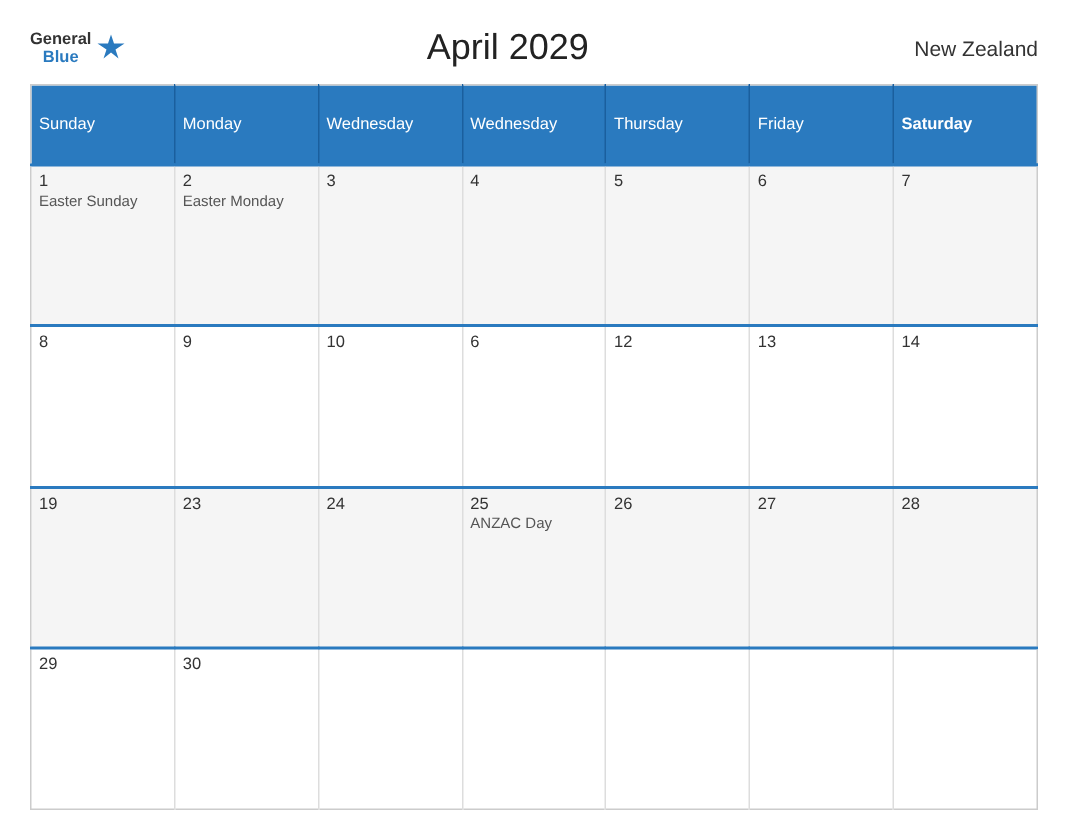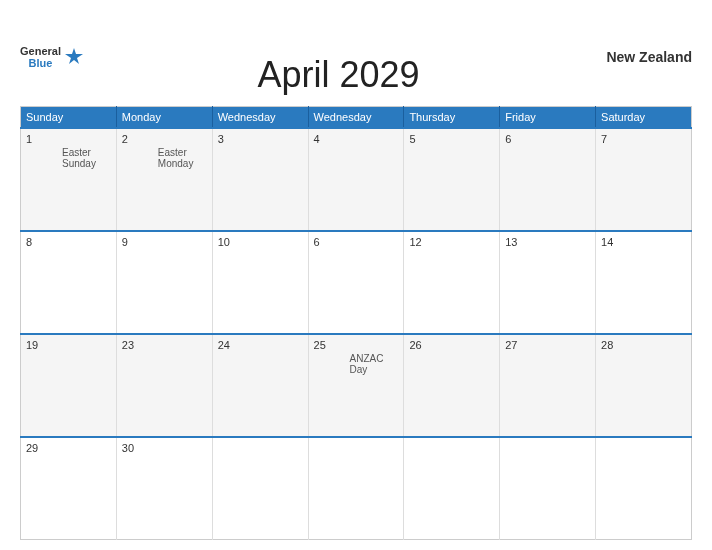--- a/index.html
+++ b/index.html
@@ -40,54 +40,54 @@
       color: #444;
     }
     .logo-text .general { color: #333; }
     .logo-text .blue { color: #2a7abf; }
     .logo-flag {
       width: 22px;
       height: 22px;
       margin-left: 2px;
     }
     .title {
-      font-size: 36px;
+      font-size: 24px;
       font-weight: normal;
       color: #222;
       text-align: center;
       flex: 1;
-      margin-top: 36px;
     }
     .country {
       font-size: 14px;
       color: #333;
-      font-weight: bold;
+      font-weight: normal;
       text-align: right;
       min-width: 100px;
     }
     .calendar {
       flex: 1;
       border: 1px solid #ccc;
       border-collapse: collapse;
       width: 100%;
       table-layout: fixed;
     }
     .calendar thead tr {
       background-color: #2a7abf;
     }
     .calendar thead th {
       color: #fff;
       font-size: 11px;
       font-weight: normal;
-      padding: 4px 5px;
+      padding: 20px 5px;
       text-align: left;
       border-right: 1px solid #1a5f9e;
     }
     .calendar thead th:last-child {
       border-right: none;
+      font-weight: bold;
     }
     .calendar tbody tr {
       border-top: 2px solid #2a7abf;
     }
     .calendar tbody td {
       vertical-align: top;
       padding: 4px 5px;
       font-size: 11px;
       color: #333;
       height: 72px;
@@ -106,21 +106,20 @@
     .day-num {
       display: block;
       font-size: 11px;
       color: #333;
       margin-bottom: 2px;
     }
     .holiday {
       display: block;
       font-size: 10px;
       color: #555;
-      margin-left: 36px;
     }
     table {
       width: 100%;
       border-collapse: collapse;
     }
   </style>
 </head>
 <body>
 
 <div class="page">

